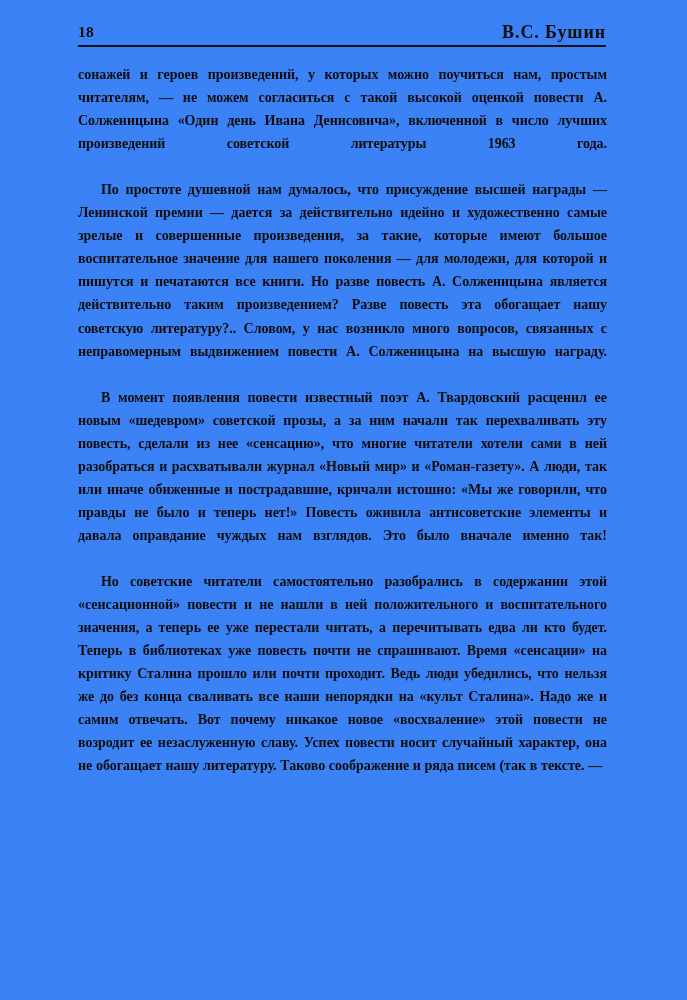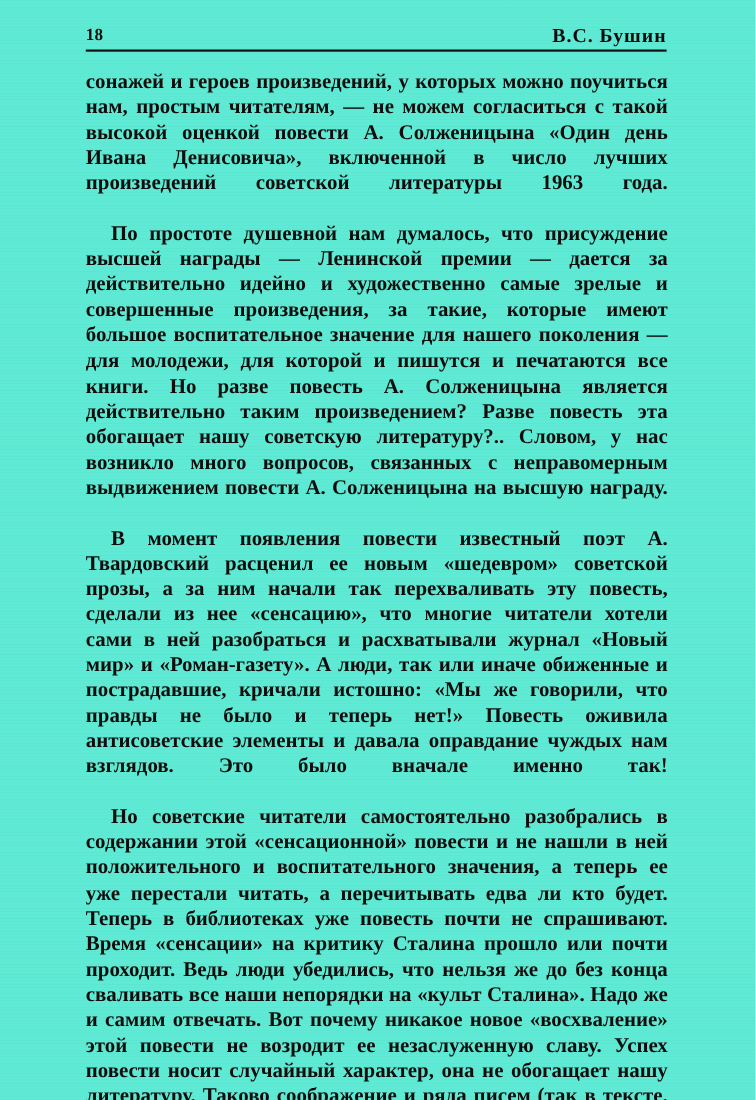--- a/index.html
+++ b/index.html
@@ -17,21 +17,21 @@
     color: #100d0c;
     -webkit-font-smoothing: none;
   }
 
   .page {
     position: absolute;
     left: 0;
     top: 0;
     width: 687px;
     height: 1000px;
-    background: #5eead4;
+    background: #3b82f6;
   }
 
   
   .running-head {
     position: absolute;
     left: 78px;
     top: 22px;
     width: 528px;
     height: 24px;
   }
@@ -69,21 +69,21 @@
     position: absolute;
     left: 78px;
     top: 63px;
     width: 529px;
   }
   .para {
     margin: 0;
     text-align: justify;
     text-justify: inter-word;
     text-indent: 23px;
-    font-size: 19px;
+    font-size: 14px;
     line-height: 23.05px;
     font-weight: bold;
     letter-spacing: -0.02px;
     word-spacing: 0.2px;
     hyphens: manual;
   }
   .para.first {
     text-indent: 0;
   }
   

